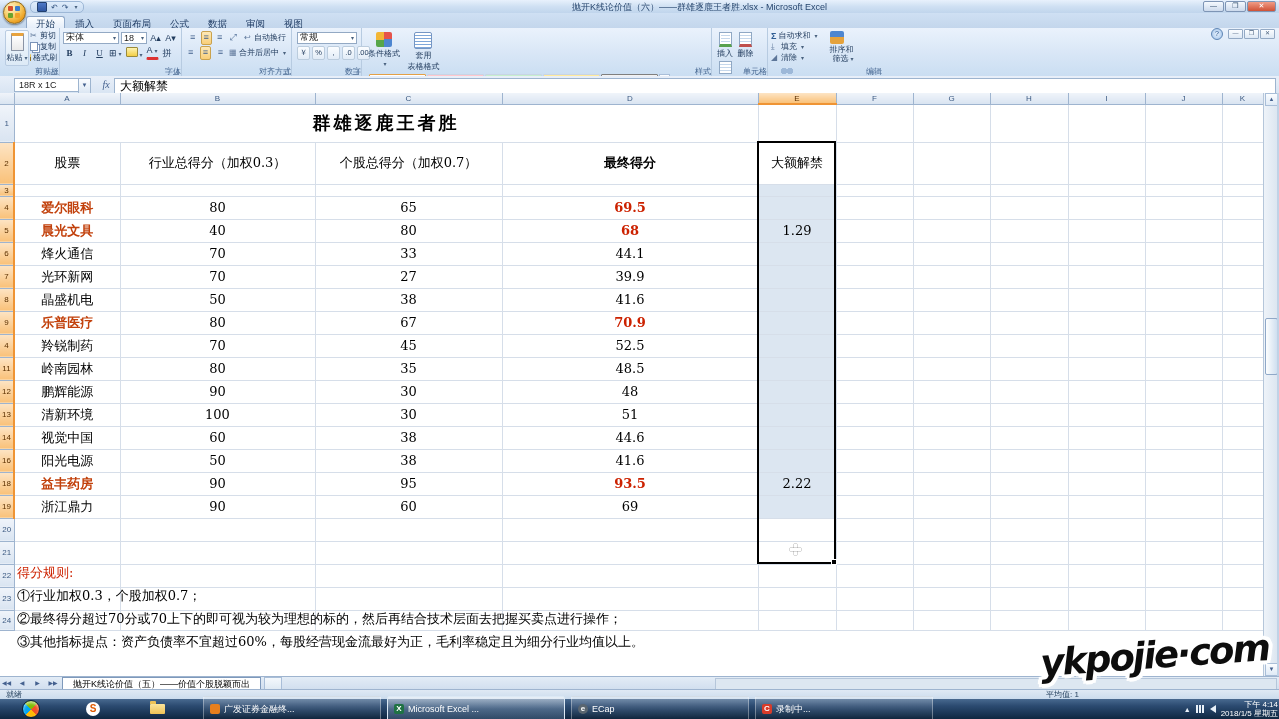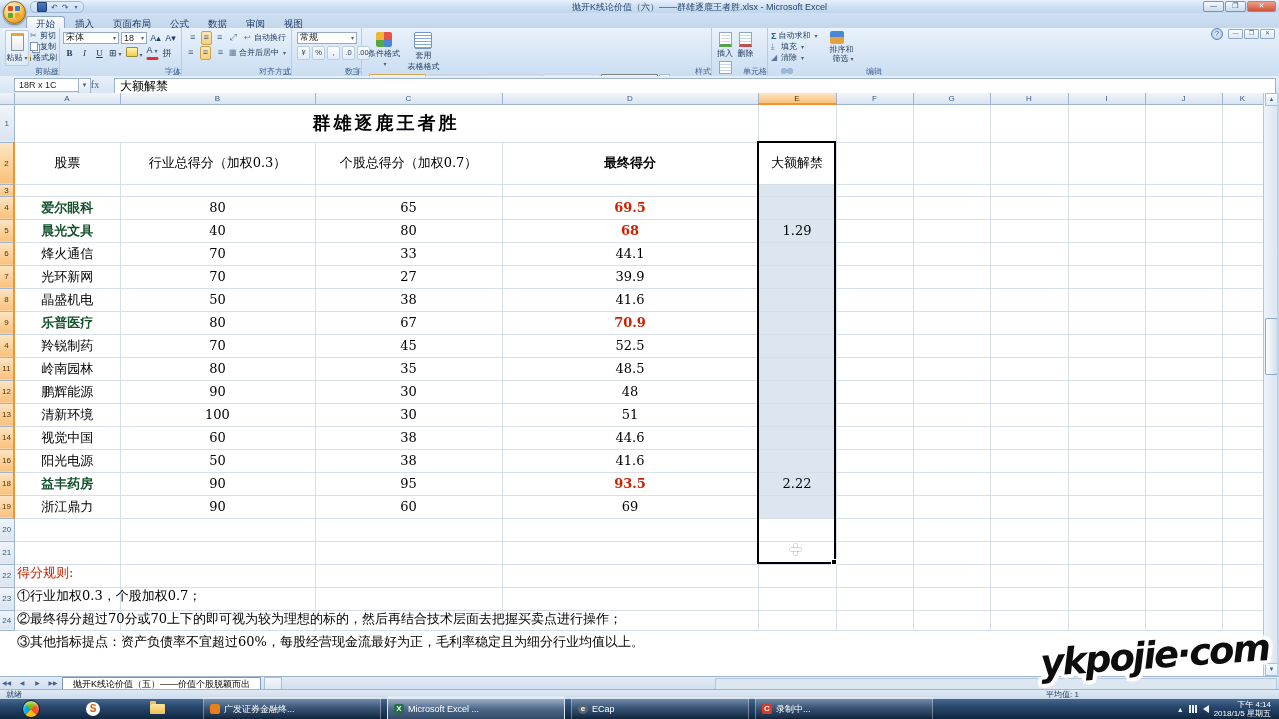--- a/index.html
+++ b/index.html
@@ -101,40 +101,40 @@
   .ebig .bicon{display:block;width:14px;height:13px;margin:1px auto}
   .sorticon{background:linear-gradient(180deg,#4d86d0 50%,#e5a23c 50%);border-radius:2px}
   .findicon{background:radial-gradient(circle at 4px 6px,#9db8d8 3px,transparent 3px),radial-gradient(circle at 10px 6px,#9db8d8 3px,transparent 3px)}
 
   
   .fbar{position:absolute;top:76px;left:0;right:0;height:17px;background:linear-gradient(#e8eff9,#d9e5f3);border-bottom:1px solid #aebfd6}
   .namebox{position:absolute;left:14px;top:2px;width:62px;height:12px;background:#fff;border:1px solid #9db4cf;
     font-size:9px;line-height:12px;padding-left:4px;color:#222}
   .nbdrop{position:absolute;left:78px;top:2px;width:11px;height:14px;border:1px solid #9db4cf;background:linear-gradient(#fbfdff,#dce7f3);
     font-size:6px;text-align:center;line-height:13px;color:#44618f}
-  .fxbtn{position:absolute;left:87px;top:2px;width:16px;height:14px;font-size:10px;
+  .fxbtn{position:absolute;left:98px;top:2px;width:16px;height:14px;font-size:10px;font-style:italic;
     font-family:"Liberation Serif",serif;color:#44618f;text-align:center;line-height:14px}
   .finput{position:absolute;left:114px;right:3px;top:2px;height:12px;background:#fff;border:1px solid #9db4cf;
     font:12px/12px "DejaVu Serif","Liberation Serif",serif;padding:1px 0 1px 5px;color:#000}
 
   
   .sheet{position:absolute;top:93px;left:0;width:1263px;height:583px;overflow:hidden;background:#fff}
   table{border-collapse:collapse;table-layout:fixed;width:1263px}
   td{border-right:1px solid #d6dee9;border-bottom:1px solid #d6dee9;padding:0;overflow:hidden;white-space:nowrap;
     font:13px "DejaVu Serif","Liberation Serif",serif;text-align:center;color:#000}
   td.ch,td.rh{background:linear-gradient(#f0f4fa,#d9e4f1);border-right:1px solid #9eb4cf;border-bottom:1px solid #9eb4cf;
     font:8px "Liberation Sans",sans-serif;color:#3c5a82;text-align:center}
   td.hlc{background:linear-gradient(#fde4c4,#f9c179);border-bottom:2px solid #ef9434;color:#5b3000}
   td.hlr{background:linear-gradient(#fde4c4,#f9c179);border-right:2px solid #ef9434;color:#5b3000}
   td.titlecell{font-size:18px;font-weight:bold;letter-spacing:3px}
   td.hcell{font-size:13px}
   td.hb{font-weight:bold}
   td.sel{background:#dce6f1}
   td.active{background:#fff}
-  td.redname{color:#14532d;font-weight:bold}
+  td.redname{color:#c2410c;font-weight:bold}
   td.redfinal{color:#cc2200;font-weight:bold}
   .selbox{position:absolute;left:757px;top:48px;width:79px;height:423px;border:2px solid #000;pointer-events:none;box-sizing:border-box}
   .selbox::after{content:"";position:absolute;right:-3px;bottom:-3px;width:4px;height:4px;background:#000;border:1px solid #fff}
   #notes{position:absolute;left:17px;top:471px;width:1100px;pointer-events:none}
   .note{height:23px;line-height:23px;font:13px "DejaVu Serif","Liberation Serif",serif;color:#000;text-align:left;white-space:nowrap}
   .rednote{color:#cc2200}
   .cellcursor{position:absolute;left:790px;top:451px;width:11px;height:11px;pointer-events:none}
   .cellcursor::before,.cellcursor::after{content:"";position:absolute;background:#fff;box-shadow:0 0 1px #333,0 0 1px #333}
   .cellcursor::before{left:4px;top:0;width:3px;height:11px}
   .cellcursor::after{left:0;top:4px;width:11px;height:3px}
@@ -172,21 +172,21 @@
   .tkb{display:flex;align-items:center;gap:4px;width:178px;height:16px;padding:12px 6px;border-radius:2px;
     border:1px solid rgba(255,255,255,.35);background:linear-gradient(rgba(255,255,255,.25),rgba(255,255,255,.08) 50%,rgba(0,0,0,.1));
     color:#fff;font-size:9px;overflow:hidden;white-space:nowrap;box-sizing:border-box}
   .tkb.active{background:linear-gradient(rgba(255,255,255,.5),rgba(200,220,240,.25) 50%,rgba(120,150,190,.3));border-color:#dce9f5}
   .tico{display:inline-block;width:10px;height:10px;border-radius:2px;flex:0 0 auto;text-align:center;font-style:normal;
     font-size:8px;line-height:10px;font-weight:bold;color:#fff}
   .tico.gf{background:#e87f1d}
   .tico.excel{background:#1f7244}.tico.excel::after{content:"X"}
   .tico.ecap{background:#5a6670;border-radius:50%}.tico.ecap::after{content:"e"}
   .tico.rec{background:#d83b2a}.tico.rec::after{content:"C"}
-  .tray{margin-left:auto;display:flex;align-items:center;gap:5px;padding-right:8px;color:#fff}
+  .tray{margin-left:auto;display:flex;align-items:center;gap:5px;padding-right:1px;color:#fff}
   .tup{font-size:7px;color:#e8f0f8}
   .net{width:9px;height:8px;background:linear-gradient(90deg,#dfe9f2 2px,transparent 2px) ,linear-gradient(#fff,#cdd)}
   .net{background:repeating-linear-gradient(90deg,#e8f0f8 0 2px,transparent 2px 3px)}
   .spk{width:0;height:0;border-top:4px solid transparent;border-bottom:4px solid transparent;border-right:6px solid #e8f0f8}
   .clock{font-size:8px;line-height:9px;text-align:right;color:#fff}
 
   
   .watermark{position:absolute;left:1040px;top:634px;z-index:60;font:italic 900 37px "DejaVu Sans","Liberation Sans",sans-serif;
     color:#0d0d0d;letter-spacing:-2px;transform:rotate(-4deg);white-space:nowrap;pointer-events:none;
     text-shadow:-3px -3px 0 #fff,3px -3px 0 #fff,-3px 3px 0 #fff,3px 3px 0 #fff,-4px 0 0 #fff,4px 0 0 #fff,0 -4px 0 #fff,0 4px 0 #fff,0 0 7px #fff}

